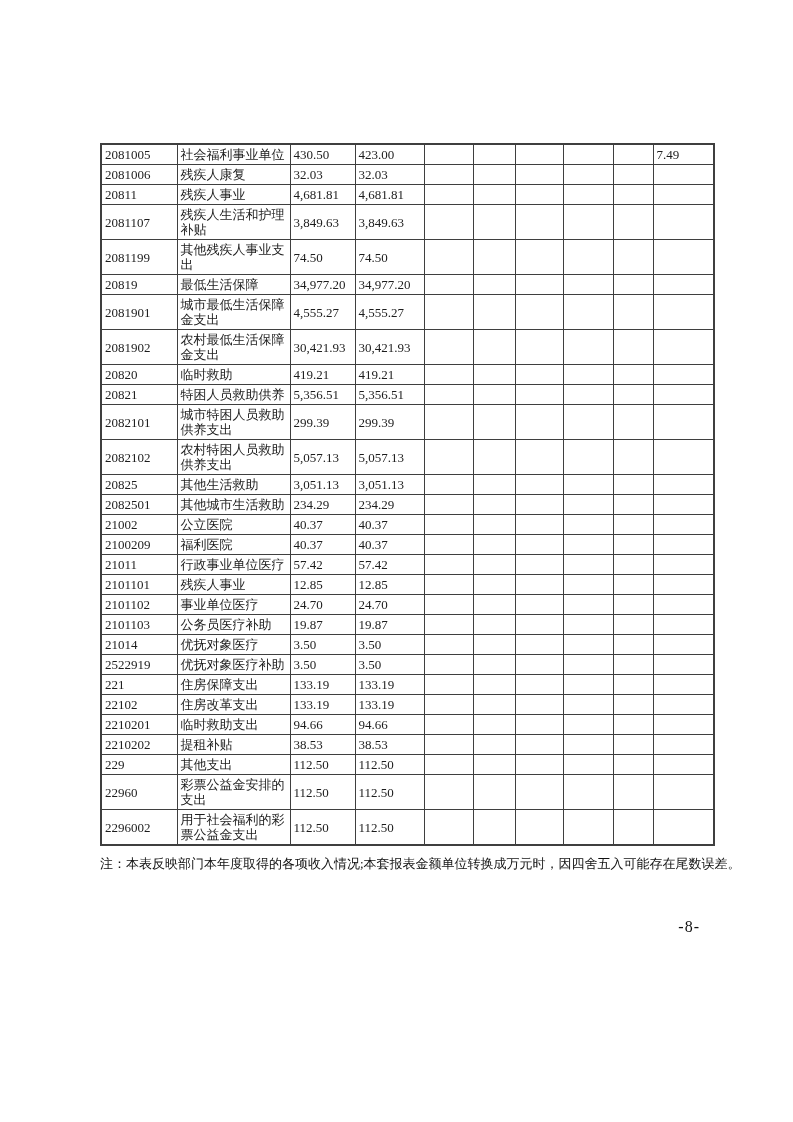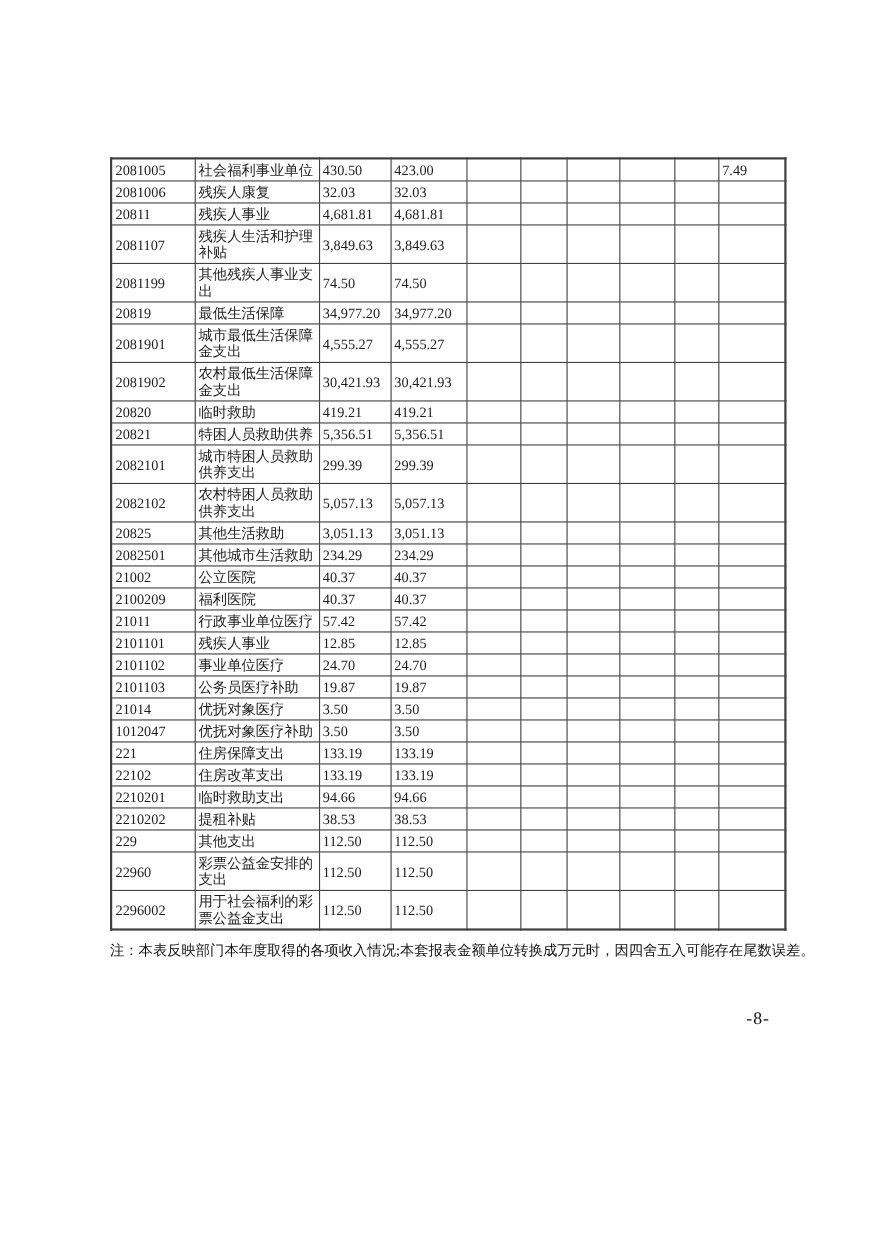--- a/index.html
+++ b/index.html
@@ -315,21 +315,21 @@
           <td>3.50</td>
           <td>3.50</td>
           <td></td>
           <td></td>
           <td></td>
           <td></td>
           <td></td>
           <td></td>
         </tr>
         <tr>
-          <td>1012047</td>
+          <td>2522919</td>
           <td>优抚对象医疗补助</td>
           <td>3.50</td>
           <td>3.50</td>
           <td></td>
           <td></td>
           <td></td>
           <td></td>
           <td></td>
           <td></td>
         </tr>

